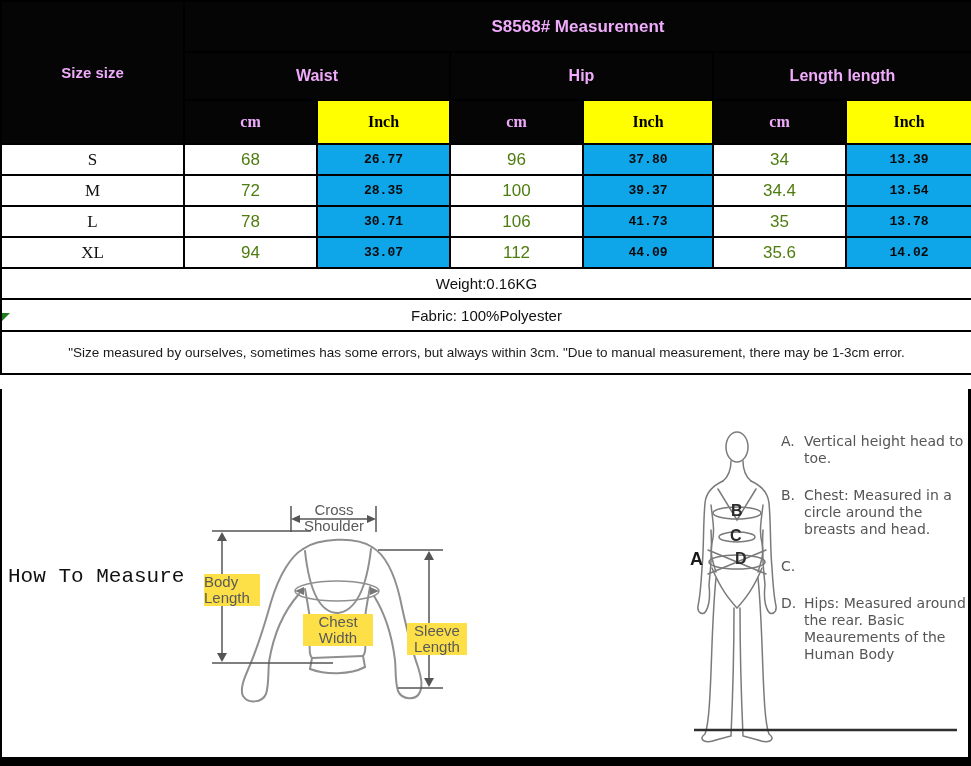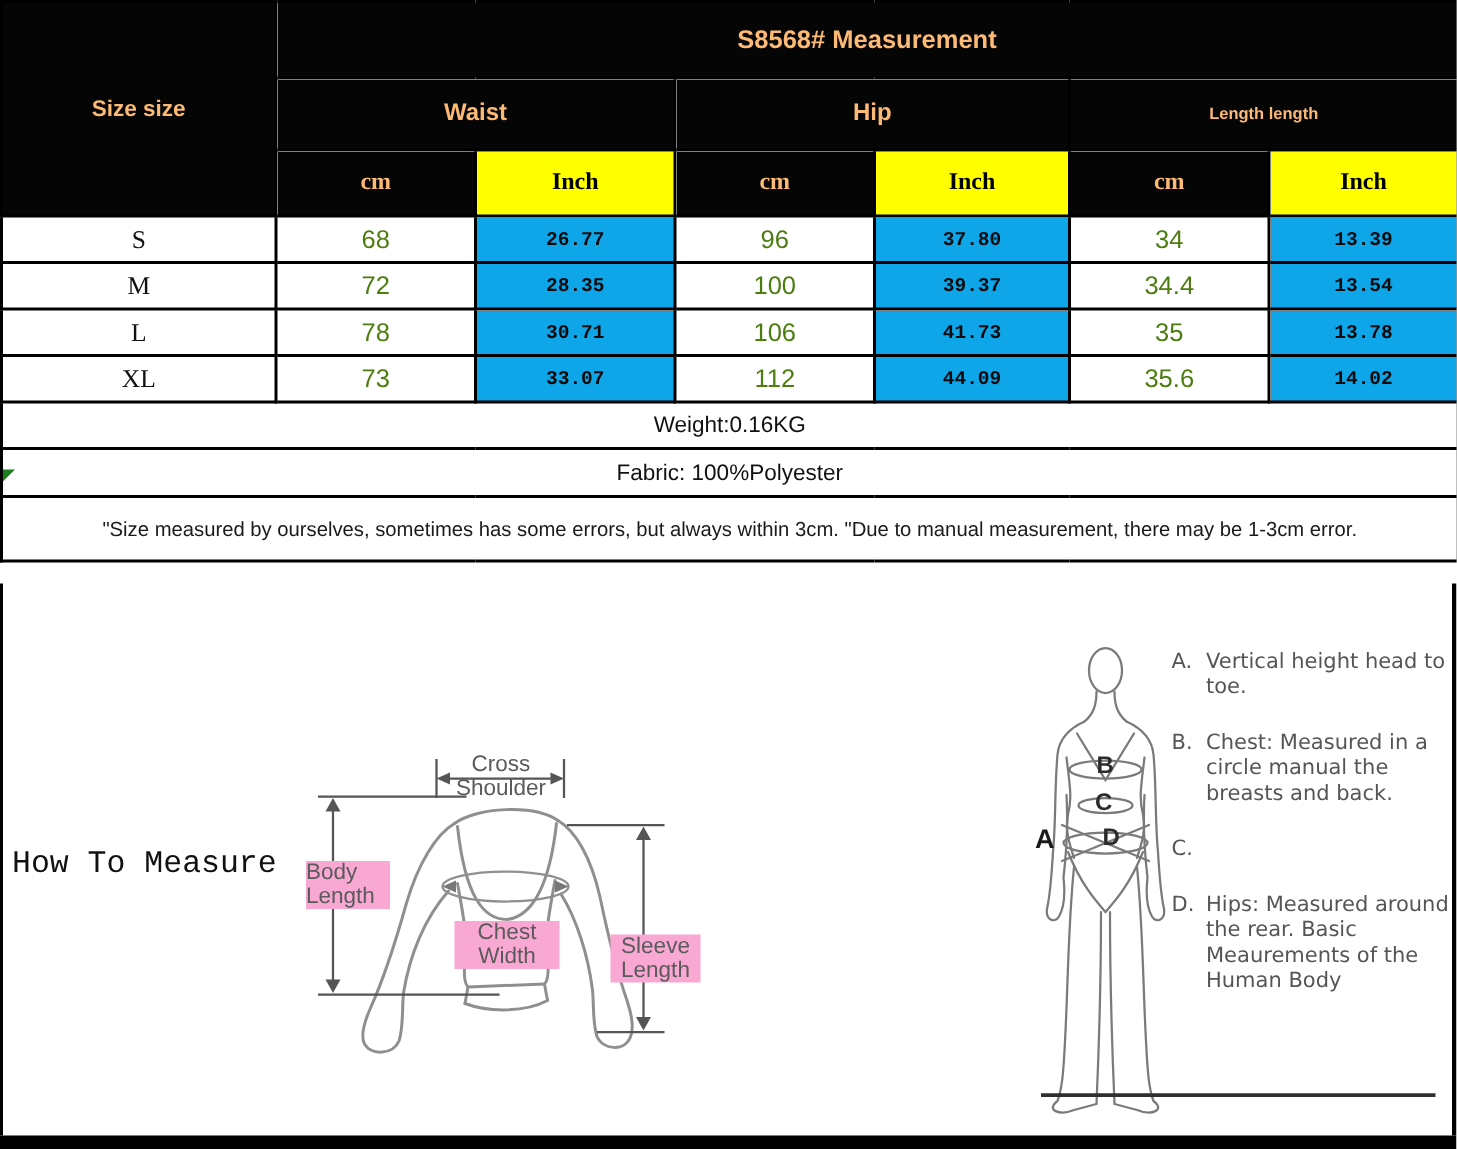--- a/index.html
+++ b/index.html
@@ -8,27 +8,27 @@
     font-family:"Liberation Sans",sans-serif;overflow:hidden;
   }
   
   table.size-table{
     width:971px;table-layout:fixed;border-collapse:collapse;
   }
   table.size-table td{
     border:2px solid #000;text-align:center;vertical-align:middle;
     padding:0;overflow:hidden;
   }
-  td.hd{background:#050505;color:#fdba74;border:2px solid #050505;}
+  td.hd{background:#050505;color:#f0abfc;border:2px solid #050505;}
   td.bw-r{border-right:2px solid #fff;}
   td.bw-b{border-bottom:2px solid #fff;}
   td.title-cell{font-size:17px;font-weight:bold;height:49px;}
   td.size-cell{font-size:15px;font-weight:bold;margin-top:45px;}
   td.group-cell{font-size:16px;font-weight:bold;height:46px;}
-  td.group-small{font-size:11px;}
+  td.group-small{font-size:16px;}
   td.unit-cell{font-family:"Liberation Serif",serif;font-size:16px;font-weight:bold;height:42px;border-bottom:2px solid #000;}
   td.unit-yellow{background:#ffff00;color:#000;border:2px solid #000;border-top:2px solid #fff;}
   tr.data-row td{height:29px;}
   td.size-val{font-family:"Liberation Serif",serif;font-size:17px;color:#111;}
   td.cm-val{font-size:17px;color:#4d7c0f;}
   td.inch-val{font-family:Liberation Mono, monospace;font-weight:bold;font-size:13px;background:#0ea5e9;color:#0a0a0a;}
   td.weight-cell{height:29px;font-size:15px;color:#111;}
   td.fabric-cell{height:30px;font-size:15px;color:#111;}
   td.note-cell{height:41px;font-size:13.5px;line-height:19px;color:#1a1a1a;padding:0 8px;}
   
@@ -47,21 +47,21 @@
     position:absolute;left:8px;top:565px;
     font-family:"Liberation Mono",monospace;font-size:21px;color:#111;white-space:nowrap;
   }
   .diagram-svg{position:absolute;left:0;top:389px;width:971px;height:368px;}
   .g-label{
     position:absolute;font-size:15px;line-height:16px;color:#5a5a5a;
     font-family:"Liberation Sans",sans-serif;
     margin-top:24px;
   }
   .g-center{text-align:center;}
-  .g-white{background:#f9a8d4;}
+  .g-white{background:#fde047;}
   .fig-letter{
     position:absolute;font-weight:bold;color:#2b2b2b;font-size:16px;
     font-family:"Liberation Sans",sans-serif;
   }
   .fig-letter.big{font-size:18px;color:#1a1a1a;}
   .desc-list{
     position:absolute;left:781px;top:433px;width:186px;
     font-family:"DejaVu Sans",sans-serif;font-size:14px;line-height:17px;color:#555;
   }
   .desc-item{display:flex;margin-bottom:20px;}
@@ -122,21 +122,21 @@
       <td class="size-val">L</td>
       <td class="cm-val">78</td>
       <td class="inch-val">30.71</td>
       <td class="cm-val">106</td>
       <td class="inch-val">41.73</td>
       <td class="cm-val">35</td>
       <td class="inch-val">13.78</td>
     </tr>
     <tr class="data-row">
       <td class="size-val">XL</td>
-      <td class="cm-val">73</td>
+      <td class="cm-val">94</td>
       <td class="inch-val">33.07</td>
       <td class="cm-val">112</td>
       <td class="inch-val">44.09</td>
       <td class="cm-val">35.6</td>
       <td class="inch-val">14.02</td>
     </tr>
 
     <tr>
         <td class="weight-cell" colspan="7">Weight:0.16KG</td>
       </tr>
@@ -225,21 +225,21 @@
 
 <div class="measure-heading">How To Measure</div>
 
 <div class="desc-list">
   <div class="desc-item">
     <span class="k">A.</span>
     <span class="t">Vertical height head to toe.</span>
   </div>
   <div class="desc-item">
     <span class="k">B.</span>
-    <span class="t">Chest: Measured in a circle manual the breasts and back.</span>
+    <span class="t">Chest: Measured in a circle around the breasts and head.</span>
   </div>
   <div class="desc-item">
     <span class="k">C.</span>
   </div>
   <div class="desc-item">
     <span class="k">D.</span>
     <span class="t">Hips: Measured around the rear. Basic Meaurements of the Human Body</span>
   </div>
 </div>
 

